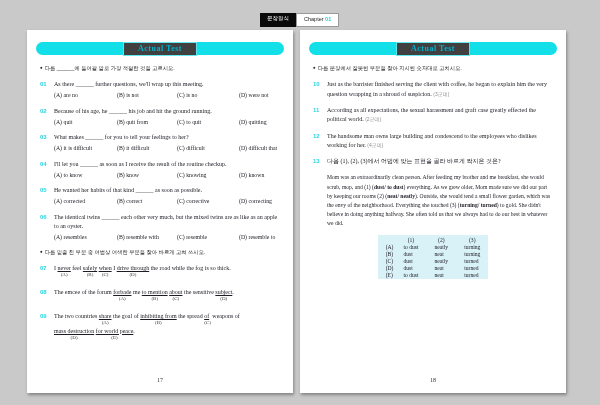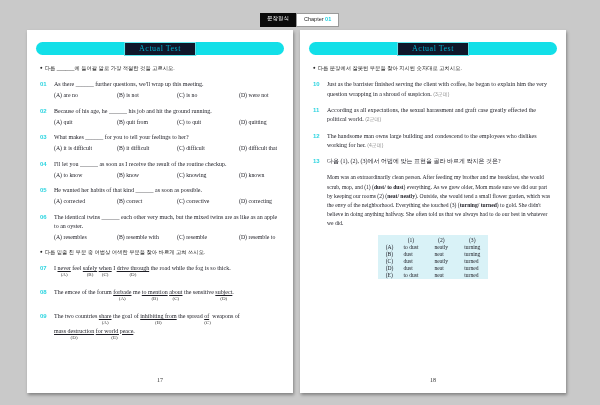--- a/index.html
+++ b/index.html
@@ -16,22 +16,22 @@
 
   
   .page{position:absolute;top:30px;width:266px;height:363px;background:#fff;
         box-shadow:1px 2px 3px rgba(0,0,0,.35);}
   #left-page{left:27px;}
   #right-page{left:300px;}
 
   .banner{position:relative;margin:12px 9px 10px 9px;height:13px;
           background:#12dfe8;border-radius:7px;}
   .banner-label{position:absolute;left:50%;top:50%;transform:translate(-50%,-50%);
-          background:#0f172a;border:1px solid #66e9ef;padding:1.5px 14px;
-          font-size:8px;font-weight:normal;color:#00b2cd;letter-spacing:.5px;
+          background:#404040;border:1px solid #66e9ef;padding:1.5px 14px;
+          font-size:8px;font-weight:bold;color:#00b2cd;letter-spacing:.5px;
           white-space:nowrap;}
 
   .content{padding:0 13px 0 13px;color:#1d1d25;}
 
   .instruction{font-family:"Liberation Sans",sans-serif;font-size:5.3px;
           color:#222;margin:3px 0 8px 0;line-height:1.4;}
   .instruction .bullet{font-size:4.5px;vertical-align:1px;margin-right:2px;}
 
   .q{display:flex;margin-bottom:7px;}
   .qnum{color:#2bd4e0;font-weight:bold;width:14px;flex-shrink:0;

